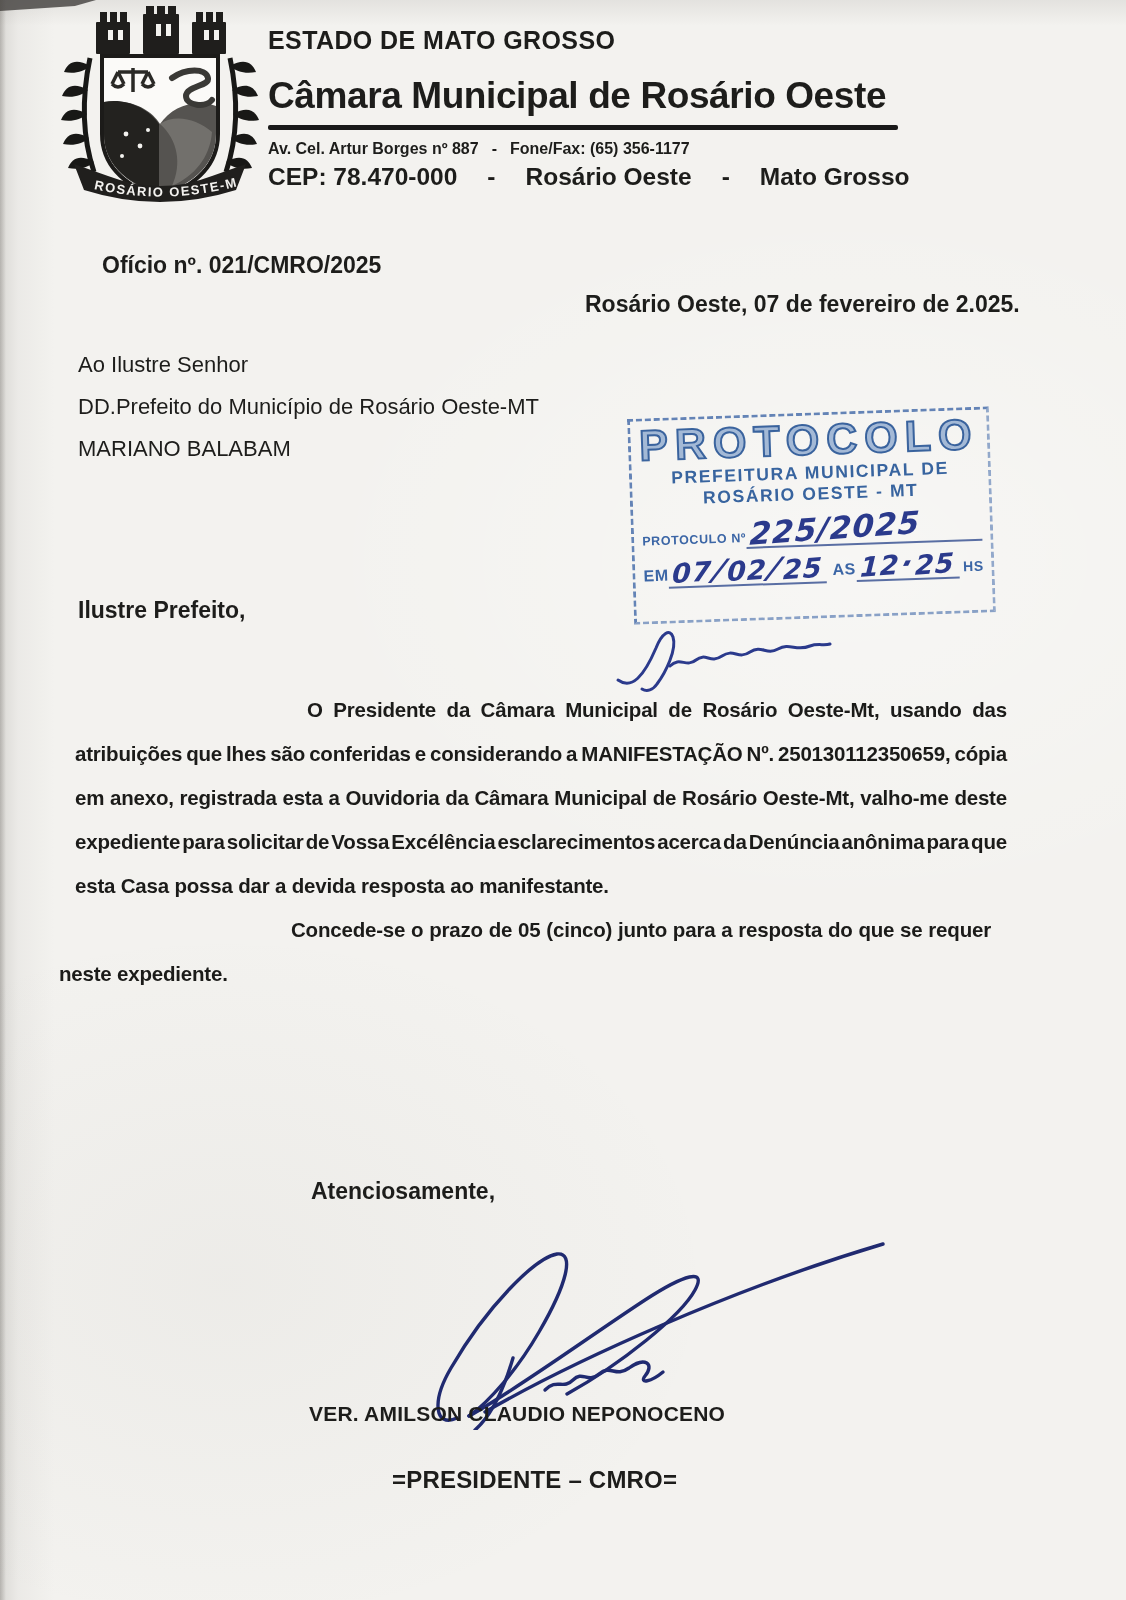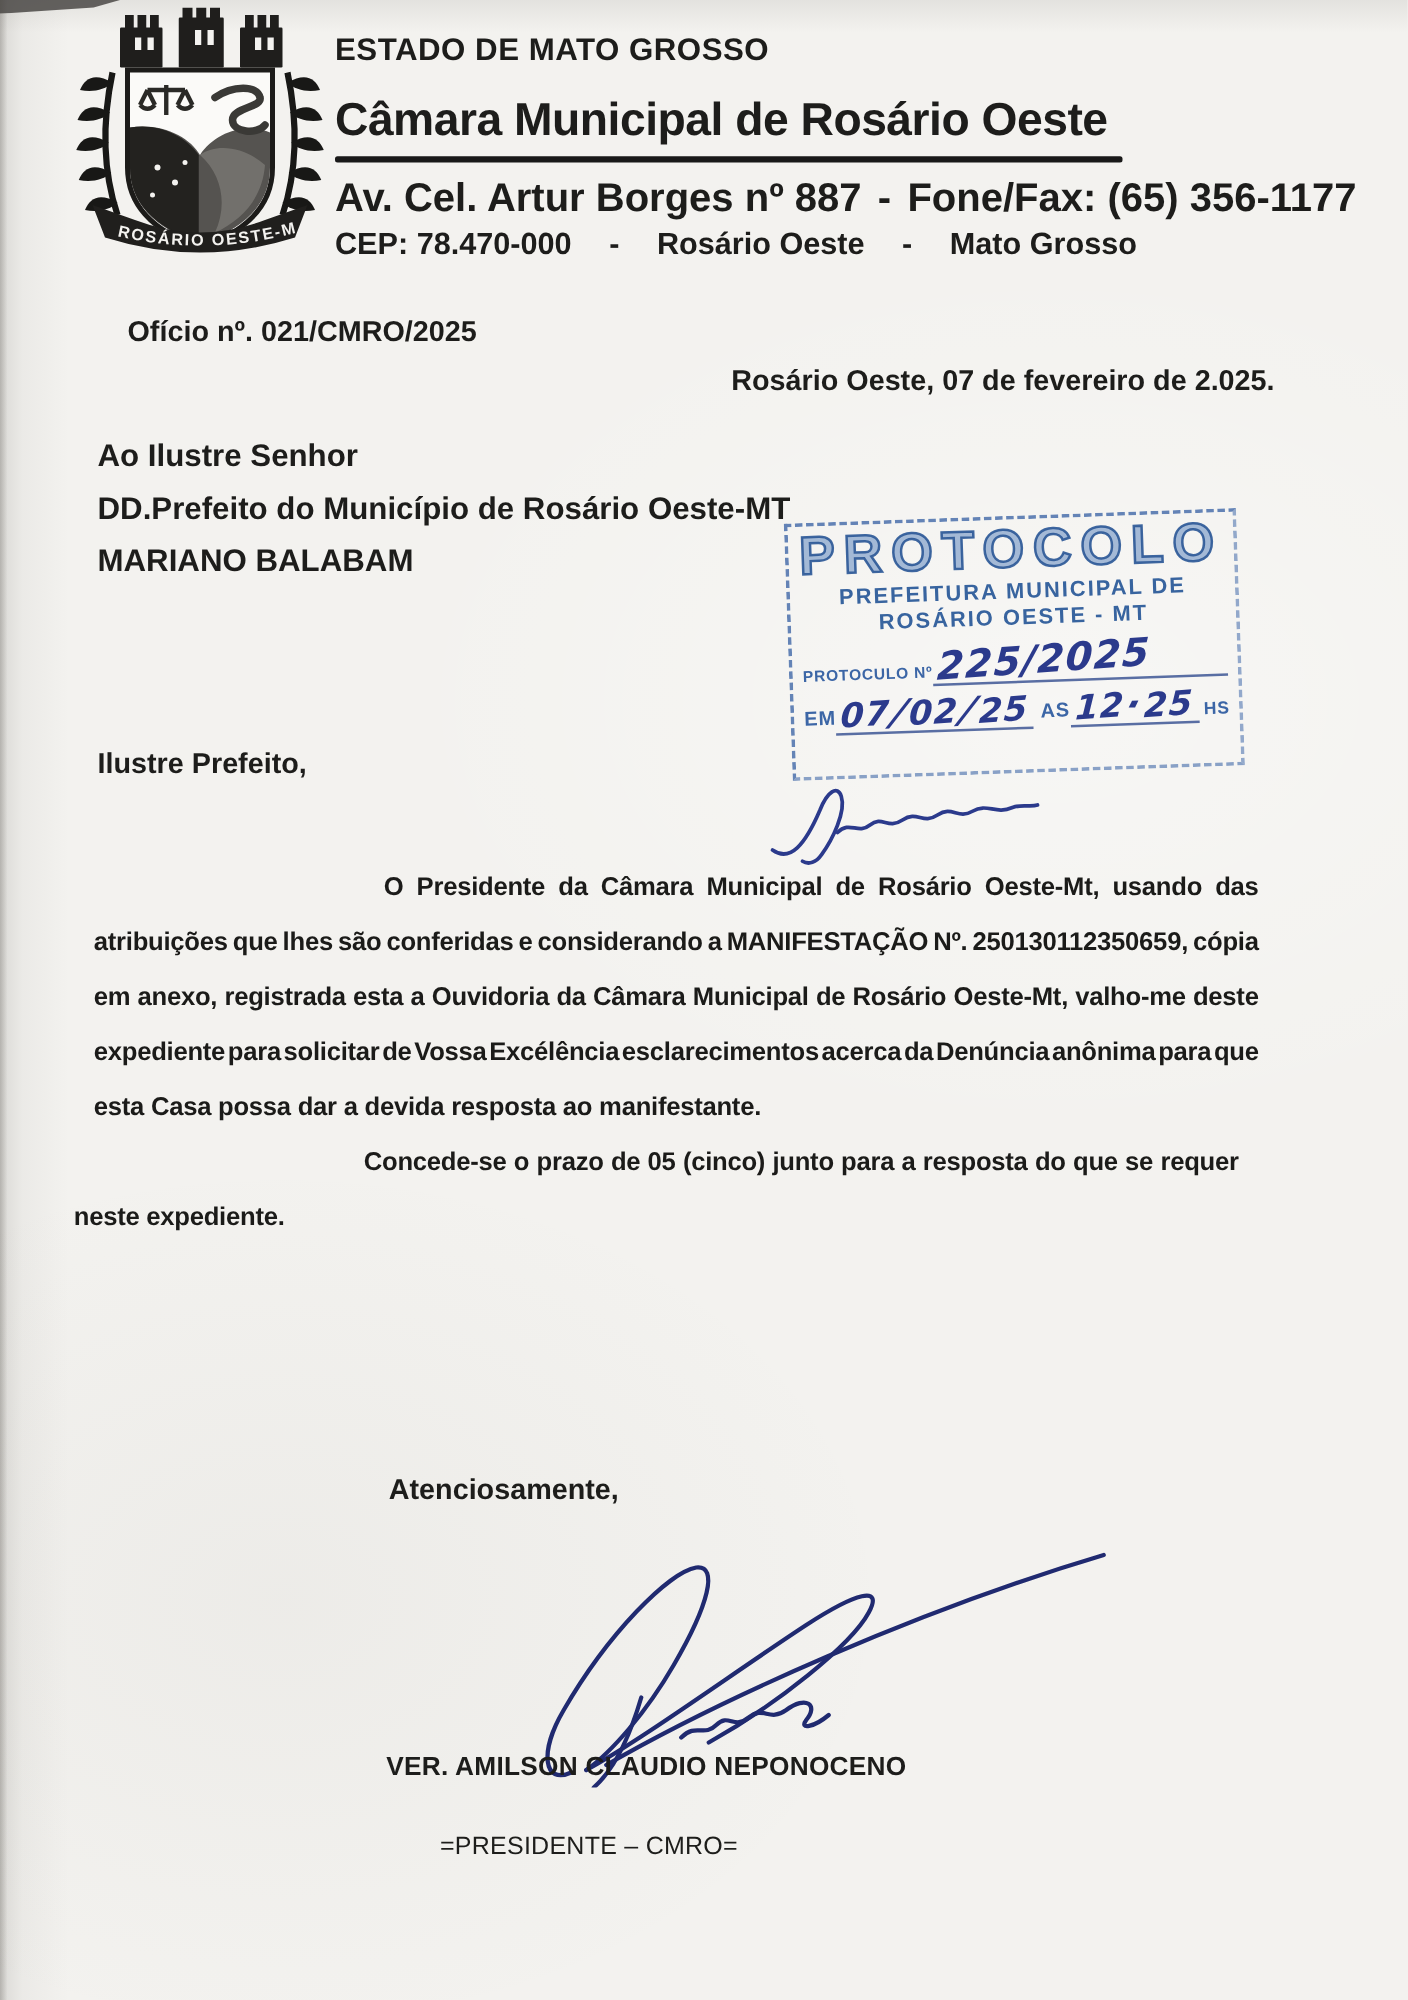--- a/index.html
+++ b/index.html
@@ -20,36 +20,36 @@
     position:absolute;top:0;left:0;width:96px;height:11px;background:#4a4845;
     clip-path:polygon(0 0,100% 0,78% 55%,0 100%);opacity:.85;
   }
   .scan-strip{position:absolute;top:0;left:0;width:6px;height:1600px;
     background:linear-gradient(90deg,rgba(70,66,60,.25),rgba(0,0,0,0));}
 
   
   .hdr-state{font-size:25px;font-weight:600;letter-spacing:.4px;}
   .hdr-title{font-size:37px;font-weight:700;letter-spacing:-.4px;margin-top:20px;white-space:nowrap;}
   .hdr-rule{width:630px;height:5px;background:#191919;margin-top:8px;margin-bottom:10px;border-radius:2px;}
-  .hdr-addr{font-size:32px;font-weight:600;white-space:nowrap;}
+  .hdr-addr{font-size:16px;font-weight:600;white-space:nowrap;}
   .hdr-addr .dash{display:inline-block;margin:0 13px;}
   .hdr-addr2{font-size:24.5px;font-weight:600;margin-top:5px;white-space:nowrap;}
   .hdr-addr2 .dash{display:inline-block;margin:0 30px;}
   .oficio{font-size:23px;font-weight:700;}
   .dateline{font-size:23px;font-weight:600;}
-  .addr-block div{font-size:25px;font-weight:700;line-height:42px;white-space:nowrap;}
+  .addr-block div{font-size:22px;font-weight:400;line-height:42px;white-space:nowrap;}
   .greeting{font-size:23px;font-weight:600;margin-top:36px;}
   .para{width:932px;font-size:20.5px;font-weight:600;letter-spacing:-.2px;color:#1b1b19;}
   .para .ln{height:44px;}
   .jline{display:flex;justify-content:space-between;align-items:center;}
   .tline{line-height:44px;}
   .indent{padding-left:232px;}
   .closing{font-size:23px;font-weight:600;}
   .signer{font-size:21px;font-weight:700;letter-spacing:.2px;white-space:nowrap;}
-  .signer2{font-size:20px;font-weight:400;letter-spacing:.2px;white-space:nowrap;}
+  .signer2{font-size:24px;font-weight:700;letter-spacing:.2px;white-space:nowrap;margin-left:40px;}
 
   
   .stamp{
     left:627px;top:419px;width:362px;height:206px;
     transform:rotate(-2deg);transform-origin:left top;
     border-left:3px dashed rgba(64,104,168,.8);
     border-right:3px dashed rgba(64,104,168,.55);
     border-top:3px dashed rgba(64,104,168,.8);
     border-bottom:3px dashed rgba(64,104,168,.6);
     padding:2px 8px 6px 8px;box-sizing:border-box;

